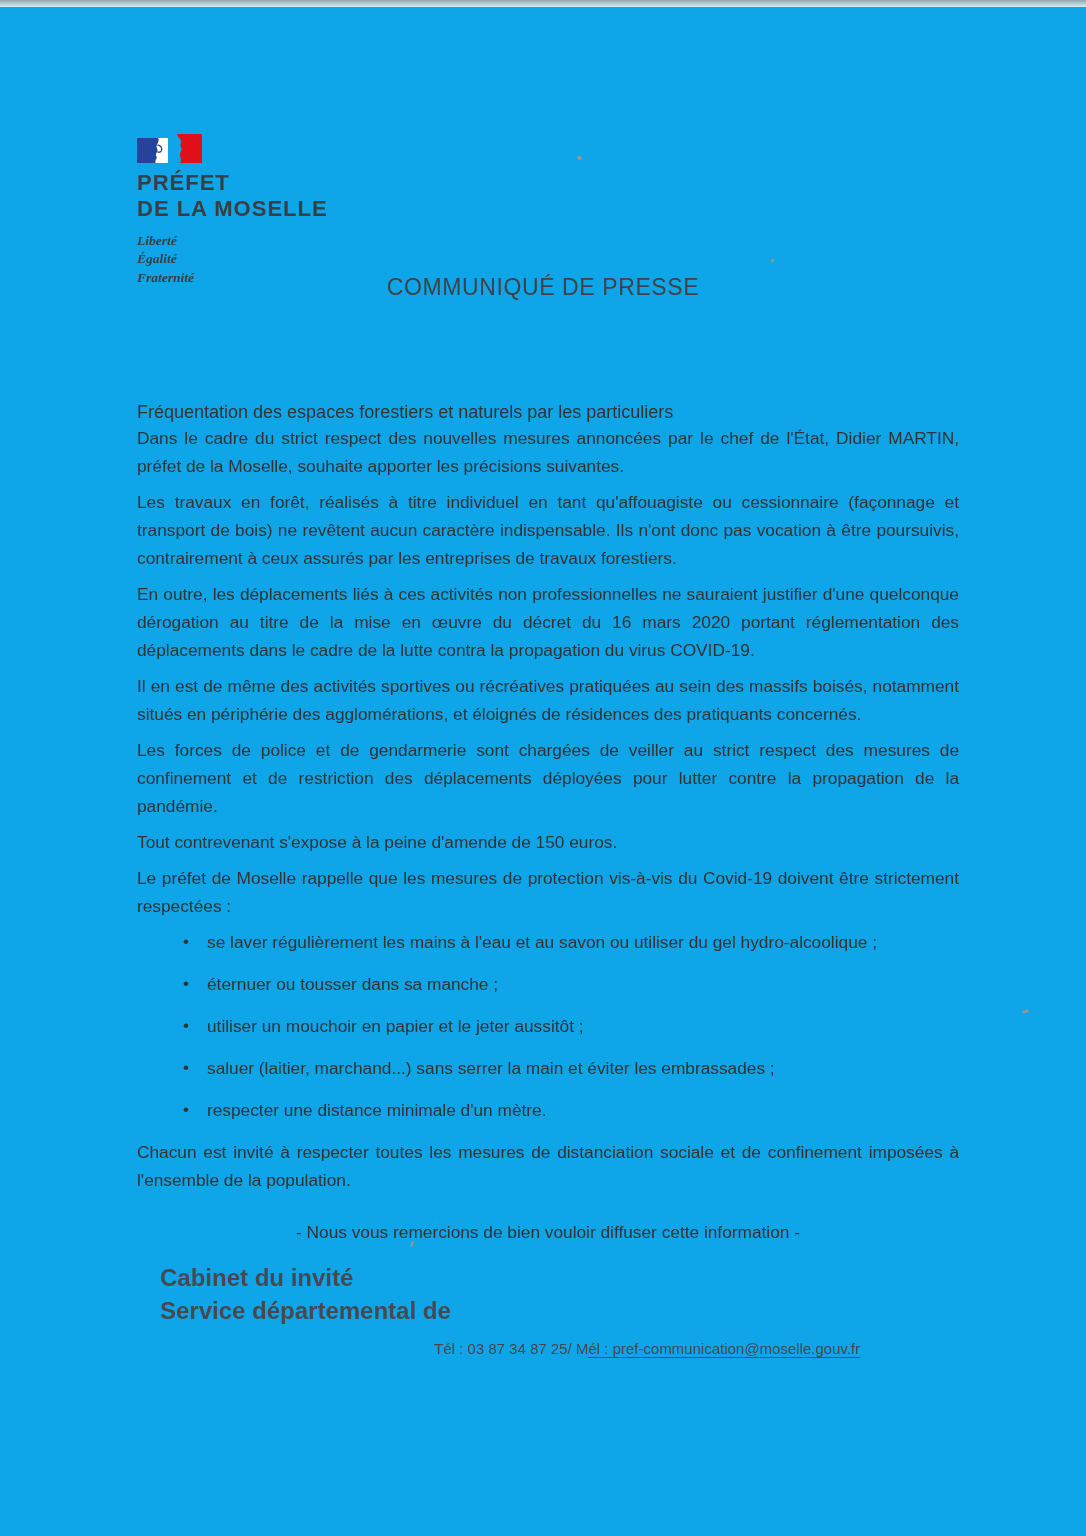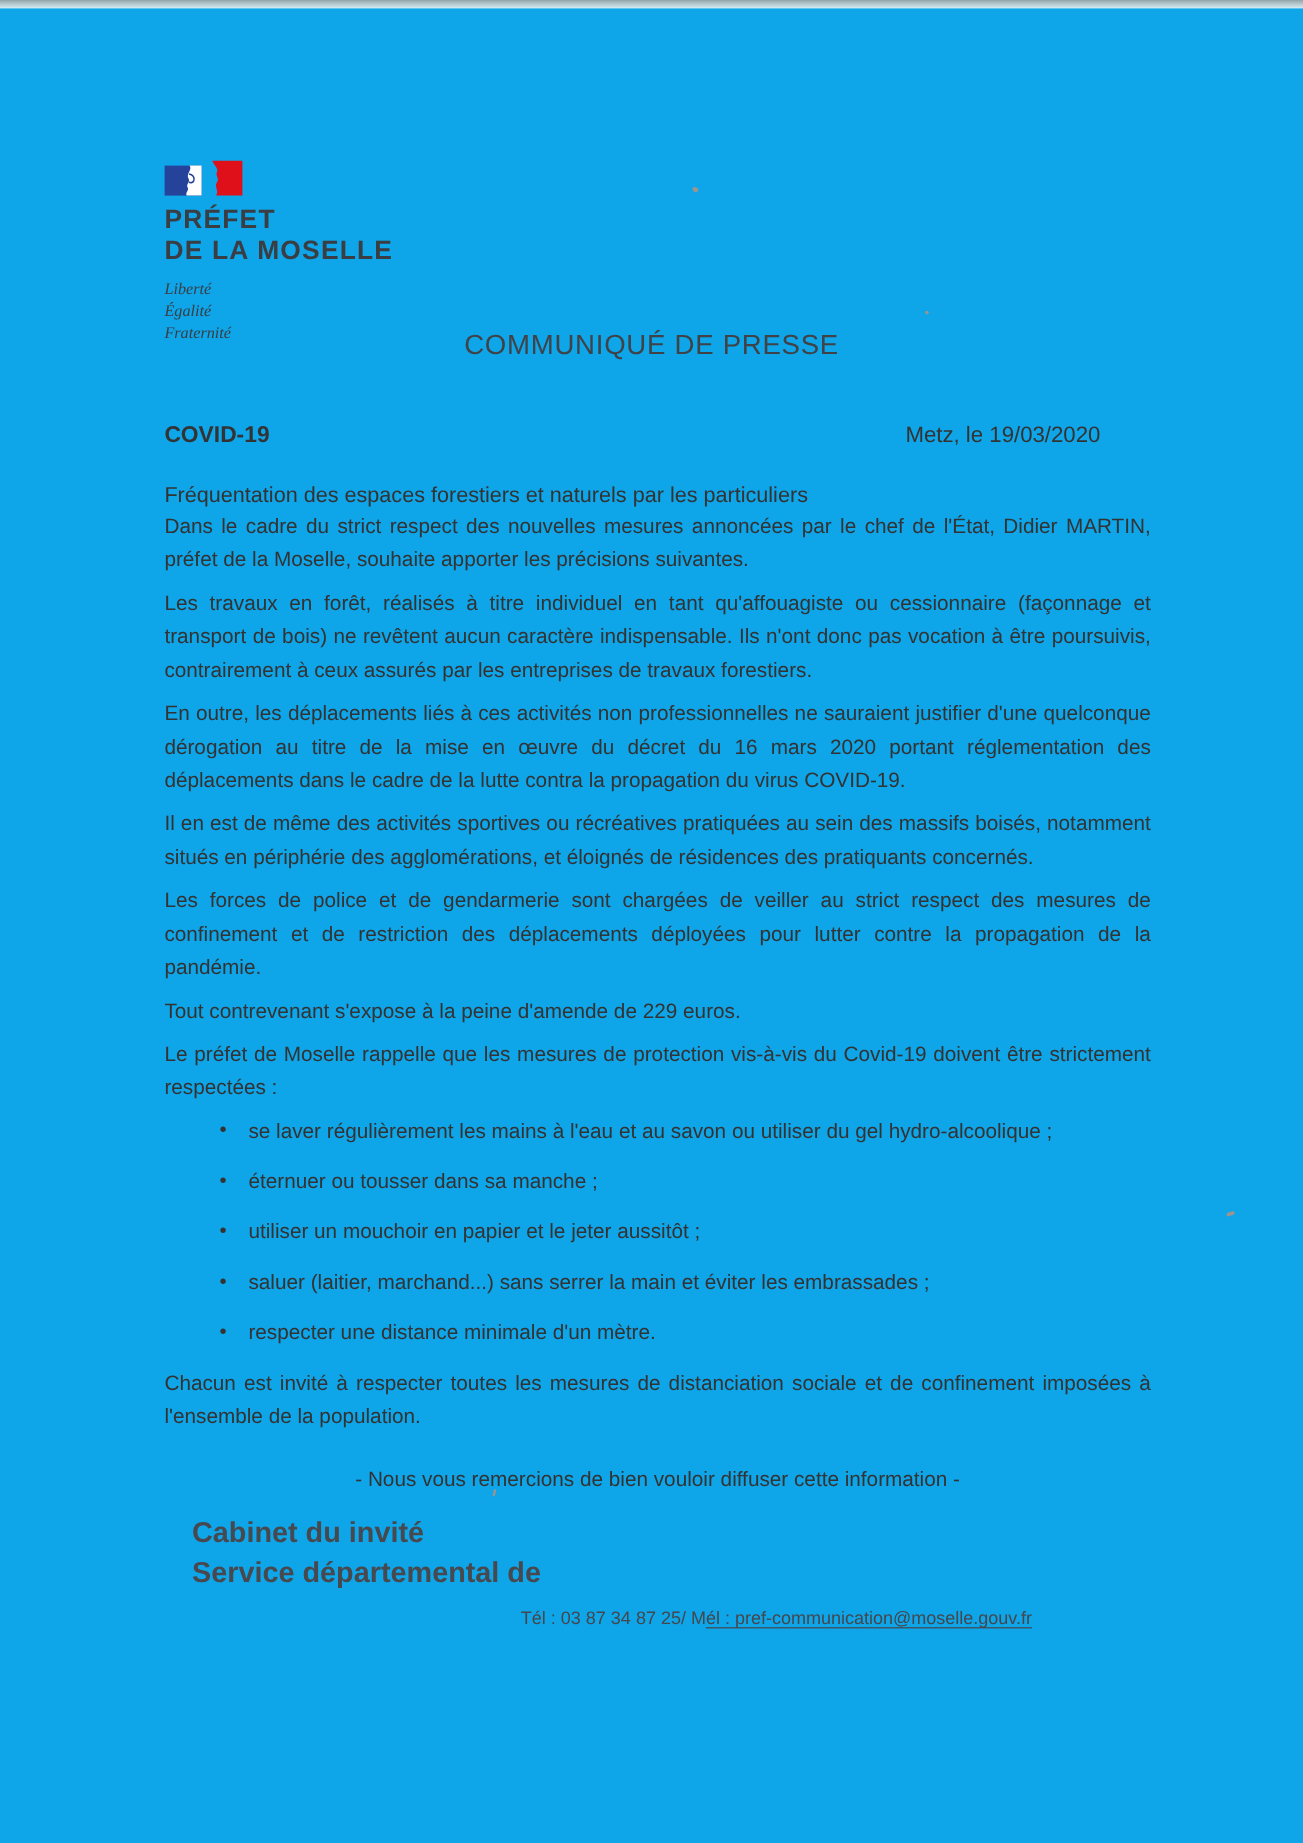--- a/index.html
+++ b/index.html
@@ -21,21 +21,21 @@
   .logo-block{position:absolute;left:137px;top:132px;width:260px;}
   .flag{display:block;}
   .ministry{
     margin-top:5px;font-size:22px;font-weight:bold;letter-spacing:1px;
     color:#3a3d42;line-height:1.2;white-space:pre-line;
   }
   .motto{
     margin-top:9px;font-family:"Liberation Serif", serif;font-style:italic;
     font-size:13.5px;color:#3a3d42;line-height:1.38;
   }
-  .motto div{margin:0;}
+  .motto div{margin:0;font-weight:bold;}
   
   .press-title{
     position:absolute;top:274px;left:0;width:100%;text-align:center;
     font-size:23px;font-weight:400;letter-spacing:.6px;color:#3f4347;
   }
   
   .meta-row{
     position:absolute;top:351px;left:137px;width:780px;
     display:flex;justify-content:space-between;align-items:baseline;
   }
@@ -93,33 +93,29 @@
 DE LA MOSELLE</div>
     <div class="motto">
       <div>Liberté</div>
       <div>Égalité</div>
       <div>Fraternité</div>
     </div>
   </div>
 
   <div class="press-title">COMMUNIQUÉ DE PRESSE</div>
 
-  <div class="meta-row">
-    <span class="covid-heading">COVID-19</span>
-    <span class="dateline">Metz, le 19/03/2020</span>
-  </div>
   <div class="doc-subtitle">Fréquentation des espaces forestiers et naturels par les particuliers</div>
 
   <div class="body-col">
     <p>Dans le cadre du strict respect des nouvelles mesures annoncées par le chef de l'État, Didier MARTIN, préfet de la Moselle, souhaite apporter les précisions suivantes.</p>
     <p>Les travaux en forêt, réalisés à titre individuel en tant qu'affouagiste ou cessionnaire (façonnage et transport de bois) ne revêtent aucun caractère indispensable. Ils n'ont donc pas vocation à être poursuivis, contrairement à ceux assurés par les entreprises de travaux forestiers.</p>
     <p>En outre, les déplacements liés à ces activités non professionnelles ne sauraient justifier d'une quelconque dérogation au titre de la mise en œuvre du décret du 16 mars 2020 portant réglementation des déplacements dans le cadre de la lutte contra la propagation du virus COVID-19.</p>
     <p><span class="emph-lead">Il en est de même des activités sportives ou récréatives pratiquées au sein des massifs boisés,</span><span> notamment situés en périphérie des agglomérations, et éloignés de résidences des pratiquants concernés.</span></p>
     <p>Les forces de police et de gendarmerie sont chargées de veiller au strict respect des mesures de confinement et de restriction des déplacements déployées pour lutter contre la propagation de la pandémie.</p>
-    <p>Tout contrevenant s'expose à la peine d'amende de 229 euros.</p>
+    <p>Tout contrevenant s'expose à la peine d'amende de 150 euros.</p>
     <p>Le préfet de Moselle rappelle que les mesures de protection vis-à-vis du Covid-19 doivent être strictement respectées :</p>
 
     <ul class="bullet-list">
       <li><span class="bullet-dot">•</span><span>se laver régulièrement les mains à l'eau et au savon ou utiliser du gel hydro-alcoolique ;</span></li>
       <li><span class="bullet-dot">•</span><span>éternuer ou tousser dans sa manche ;</span></li>
       <li><span class="bullet-dot">•</span><span>utiliser un mouchoir en papier et le jeter aussitôt ;</span></li>
       <li><span class="bullet-dot">•</span><span>saluer (laitier, marchand...) sans serrer la main et éviter les embrassades ;</span></li>
       <li><span class="bullet-dot">•</span><span>respecter une distance minimale d'un mètre.</span></li>
     </ul>
 

